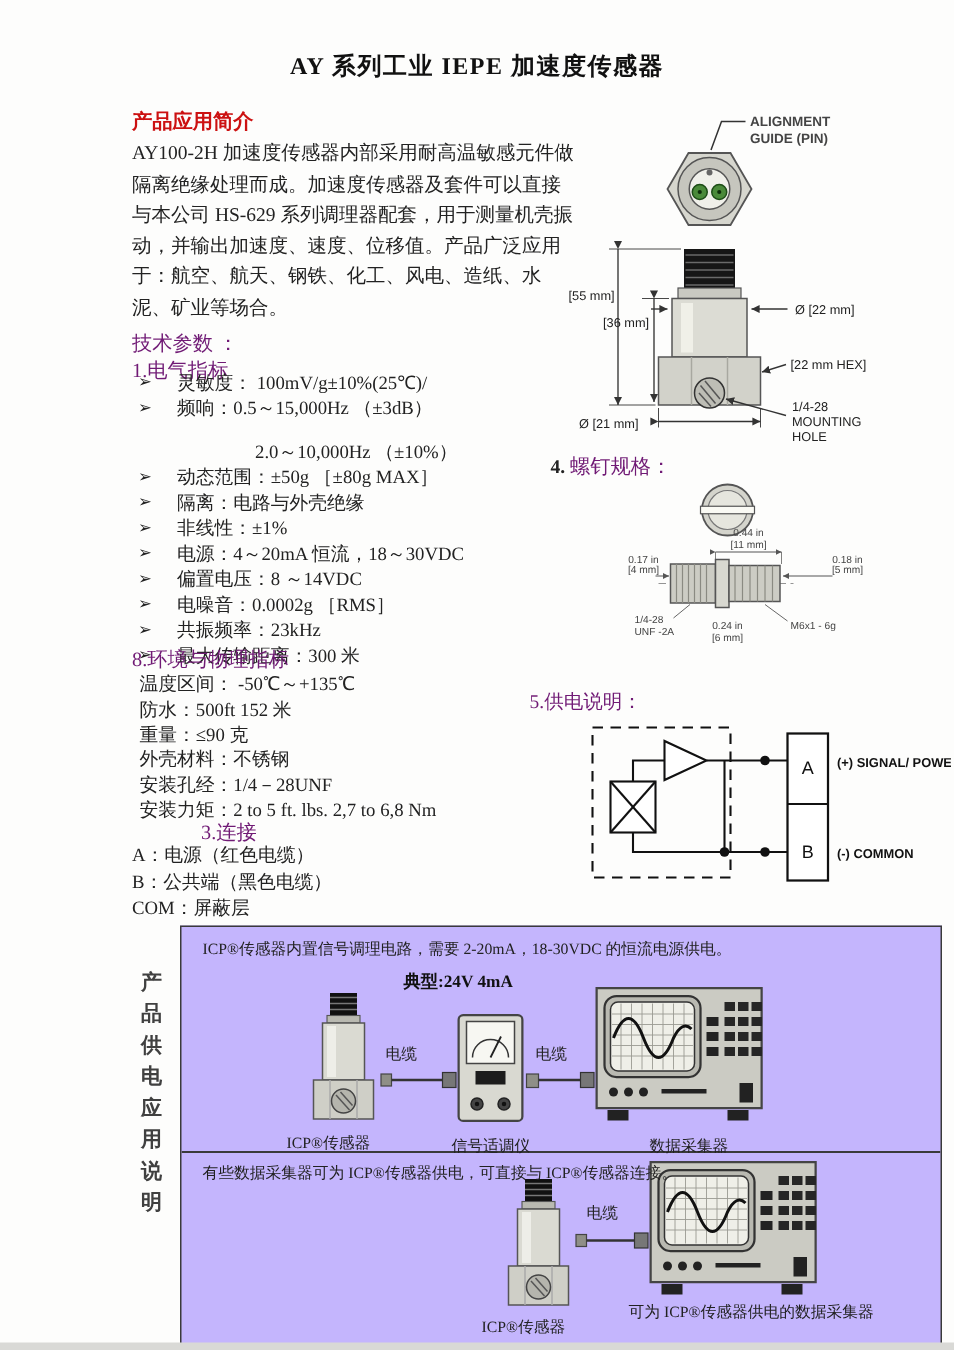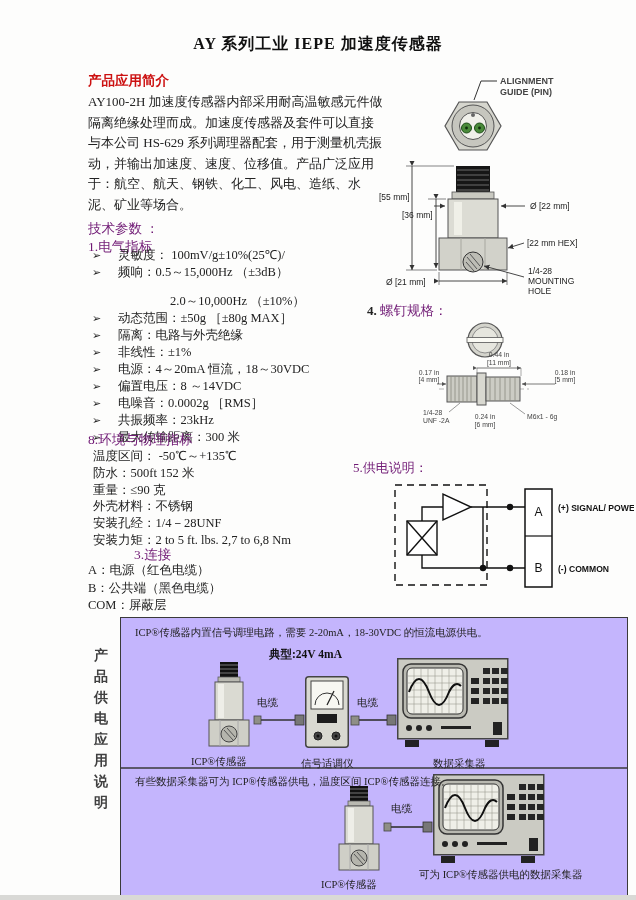--- a/index.html
+++ b/index.html
@@ -391,20 +391,20 @@
     </svg>
 
     <div class="lbl" style="left:14px;top:8px;">ICP®传感器内置信号调理电路，需要 2-20mA，18-30VDC 的恒流电源供电。</div>
     <div class="lbl typ" style="left:148px;top:29px;">典型:24V   4mA</div>
     <div class="lbl" style="left:136px;top:78px;">电缆</div>
     <div class="lbl" style="left:236px;top:78px;">电缆</div>
     <div class="lbl" style="left:70px;top:137px;">ICP®传感器</div>
     <div class="lbl" style="left:180px;top:139px;">信号适调仪</div>
     <div class="lbl" style="left:300px;top:139px;margin-left:12px;">数据采集器</div>
 
-    <div class="lbl" style="left:14px;top:157px;">有些数据采集器可为 ICP®传感器供电，温度区间 ICP®传感器连接。</div>
+    <div class="lbl" style="left:14px;top:157px;">有些数据采集器可为 ICP®传感器供电，可直接与 ICP®传感器连接。</div>
     <div class="lbl" style="left:270px;top:184px;">电缆</div>
     <div class="lbl" style="left:200px;top:260px;">ICP®传感器</div>
     <div class="lbl" style="left:298px;top:250px;">可为 ICP®传感器供电的数据采集器</div>
   </div>
 
   <div class="abs bottom-edge"></div>
 </div>
 
 </body></html>

